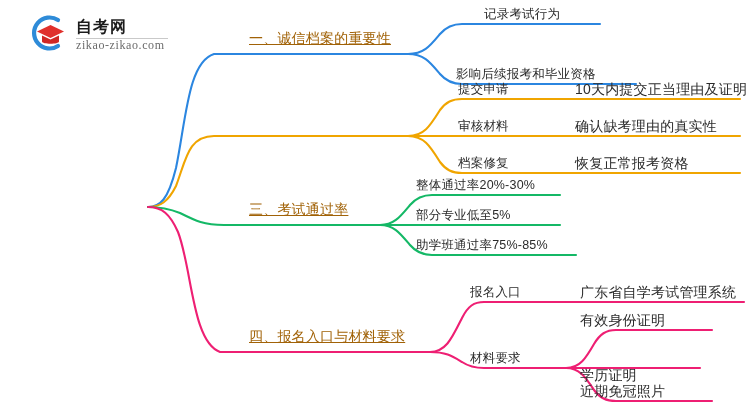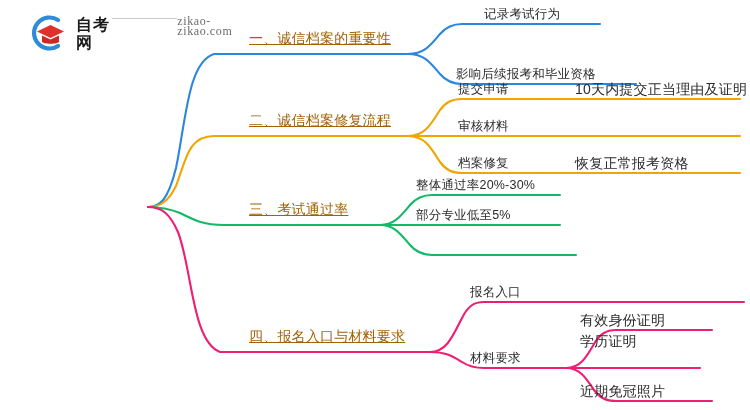--- a/index.html
+++ b/index.html
@@ -67,20 +67,21 @@
     gap: 6px;
   }
   #logo-mark {
     width: 42px;
     height: 40px;
     position: relative;
     flex: 0 0 auto;
   }
   #logo-text {
     display: flex;
+    flex-direction: column;
     justify-content: space-between;
     padding-top: 2px;
   }
   #logo-title {
     font-size: 16px;
     font-weight: bold;
     color: #1b1b1b;
     letter-spacing: 1px;
     line-height: 18px;
   }
@@ -176,31 +177,33 @@
       </g>
 
     </g>
   </svg>
 
 
   <div class="node-label node-l1" style="left:249px; top:31px;">一、诚信档案的重要性</div>
   <div class="node-label node-l2" style="left:456px; top:7px;margin-left:28px;">记录考试行为</div>
   <div class="node-label node-l2" style="left:456px; top:67px;">影响后续报考和毕业资格</div>
 
-  <div class="node-label node-l1" style="left:249px; top:113px;">二、诚信档案修复流程</div>
   <div class="node-label node-l2" style="left:458px; top:82px;">提交申请</div>
   <div class="node-label node-l2" style="left:458px; top:119px;">审核材料</div>
   <div class="node-label node-l2" style="left:458px; top:156px;">档案修复</div>
   <div class="node-label node-l3" style="left:575px; top:82px;">10天内提交正当理由及证明</div>
+  <div class="node-label node-l3" style="left:575px; top:119px;">确认缺考理由的真实性</div>
   <div class="node-label node-l1" style="left:249px; top:202px;">三、考试通过率</div>
 
   <div class="node-label node-l3" style="left:575px; top:156px;">恢复正常报考资格</div>
   <div class="node-label node-l2" style="left:416px; top:178px;">整体通过率20%-30%</div>
   <div class="node-label node-l2" style="left:416px; top:208px;">部分专业低至5%</div>
+  <div class="node-label node-l2" style="left:416px; top:238px;">助学班通过率75%-85%</div>
 
   <div class="node-label node-l1" style="left:249px; top:329px;">四、报名入口与材料要求</div>
   <div class="node-label node-l2" style="left:470px; top:285px;">报名入口</div>
   <div class="node-label node-l2" style="left:470px; top:351px;">材料要求</div>
+  <div class="node-label node-l3" style="left:580px; top:285px;">广东省自学考试管理系统</div>
   <div class="node-label node-l3" style="left:580px; top:313px;">有效身份证明</div>
-  <div class="node-label node-l3" style="left:580px; top:334px;">学历证明</div>
+  <div class="node-label node-l3" style="left:580px; top:369px;font-family:Liberation Mono, monospace;">学历证明</div>
   <div class="node-label node-l3" style="left:580px; top:384px;">近期免冠照片</div>
 
 </div>
 
 </body></html>

